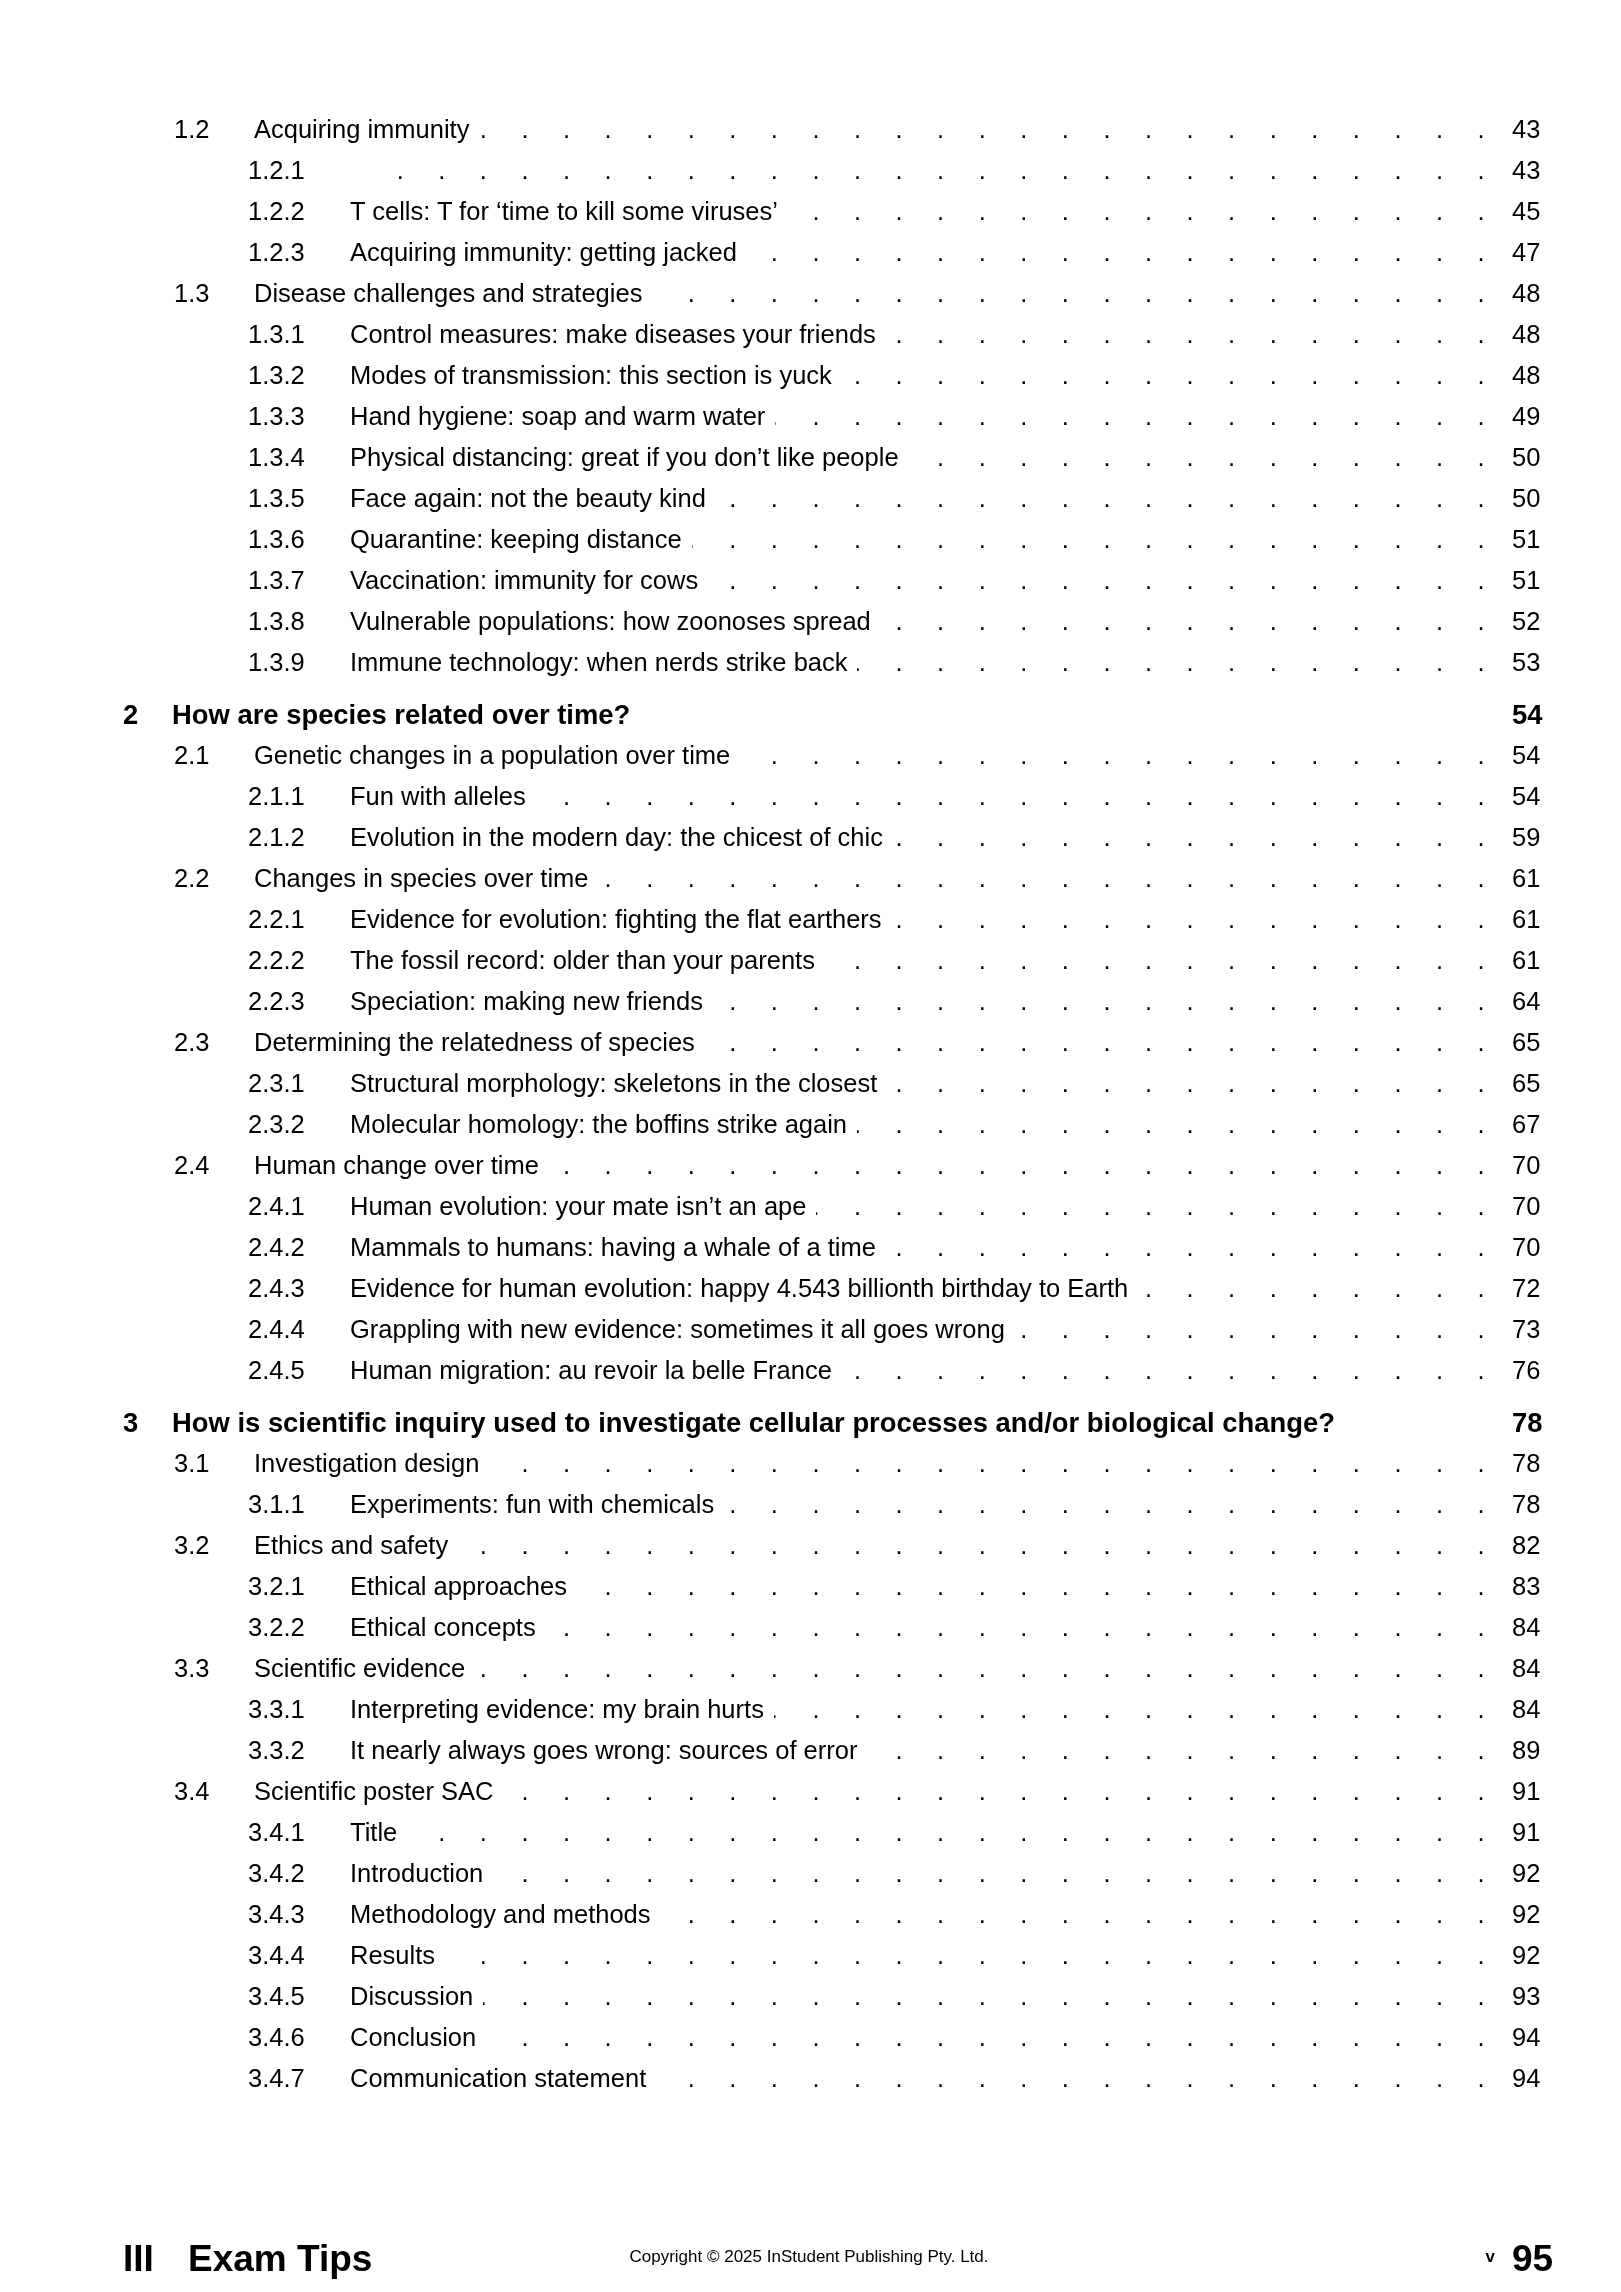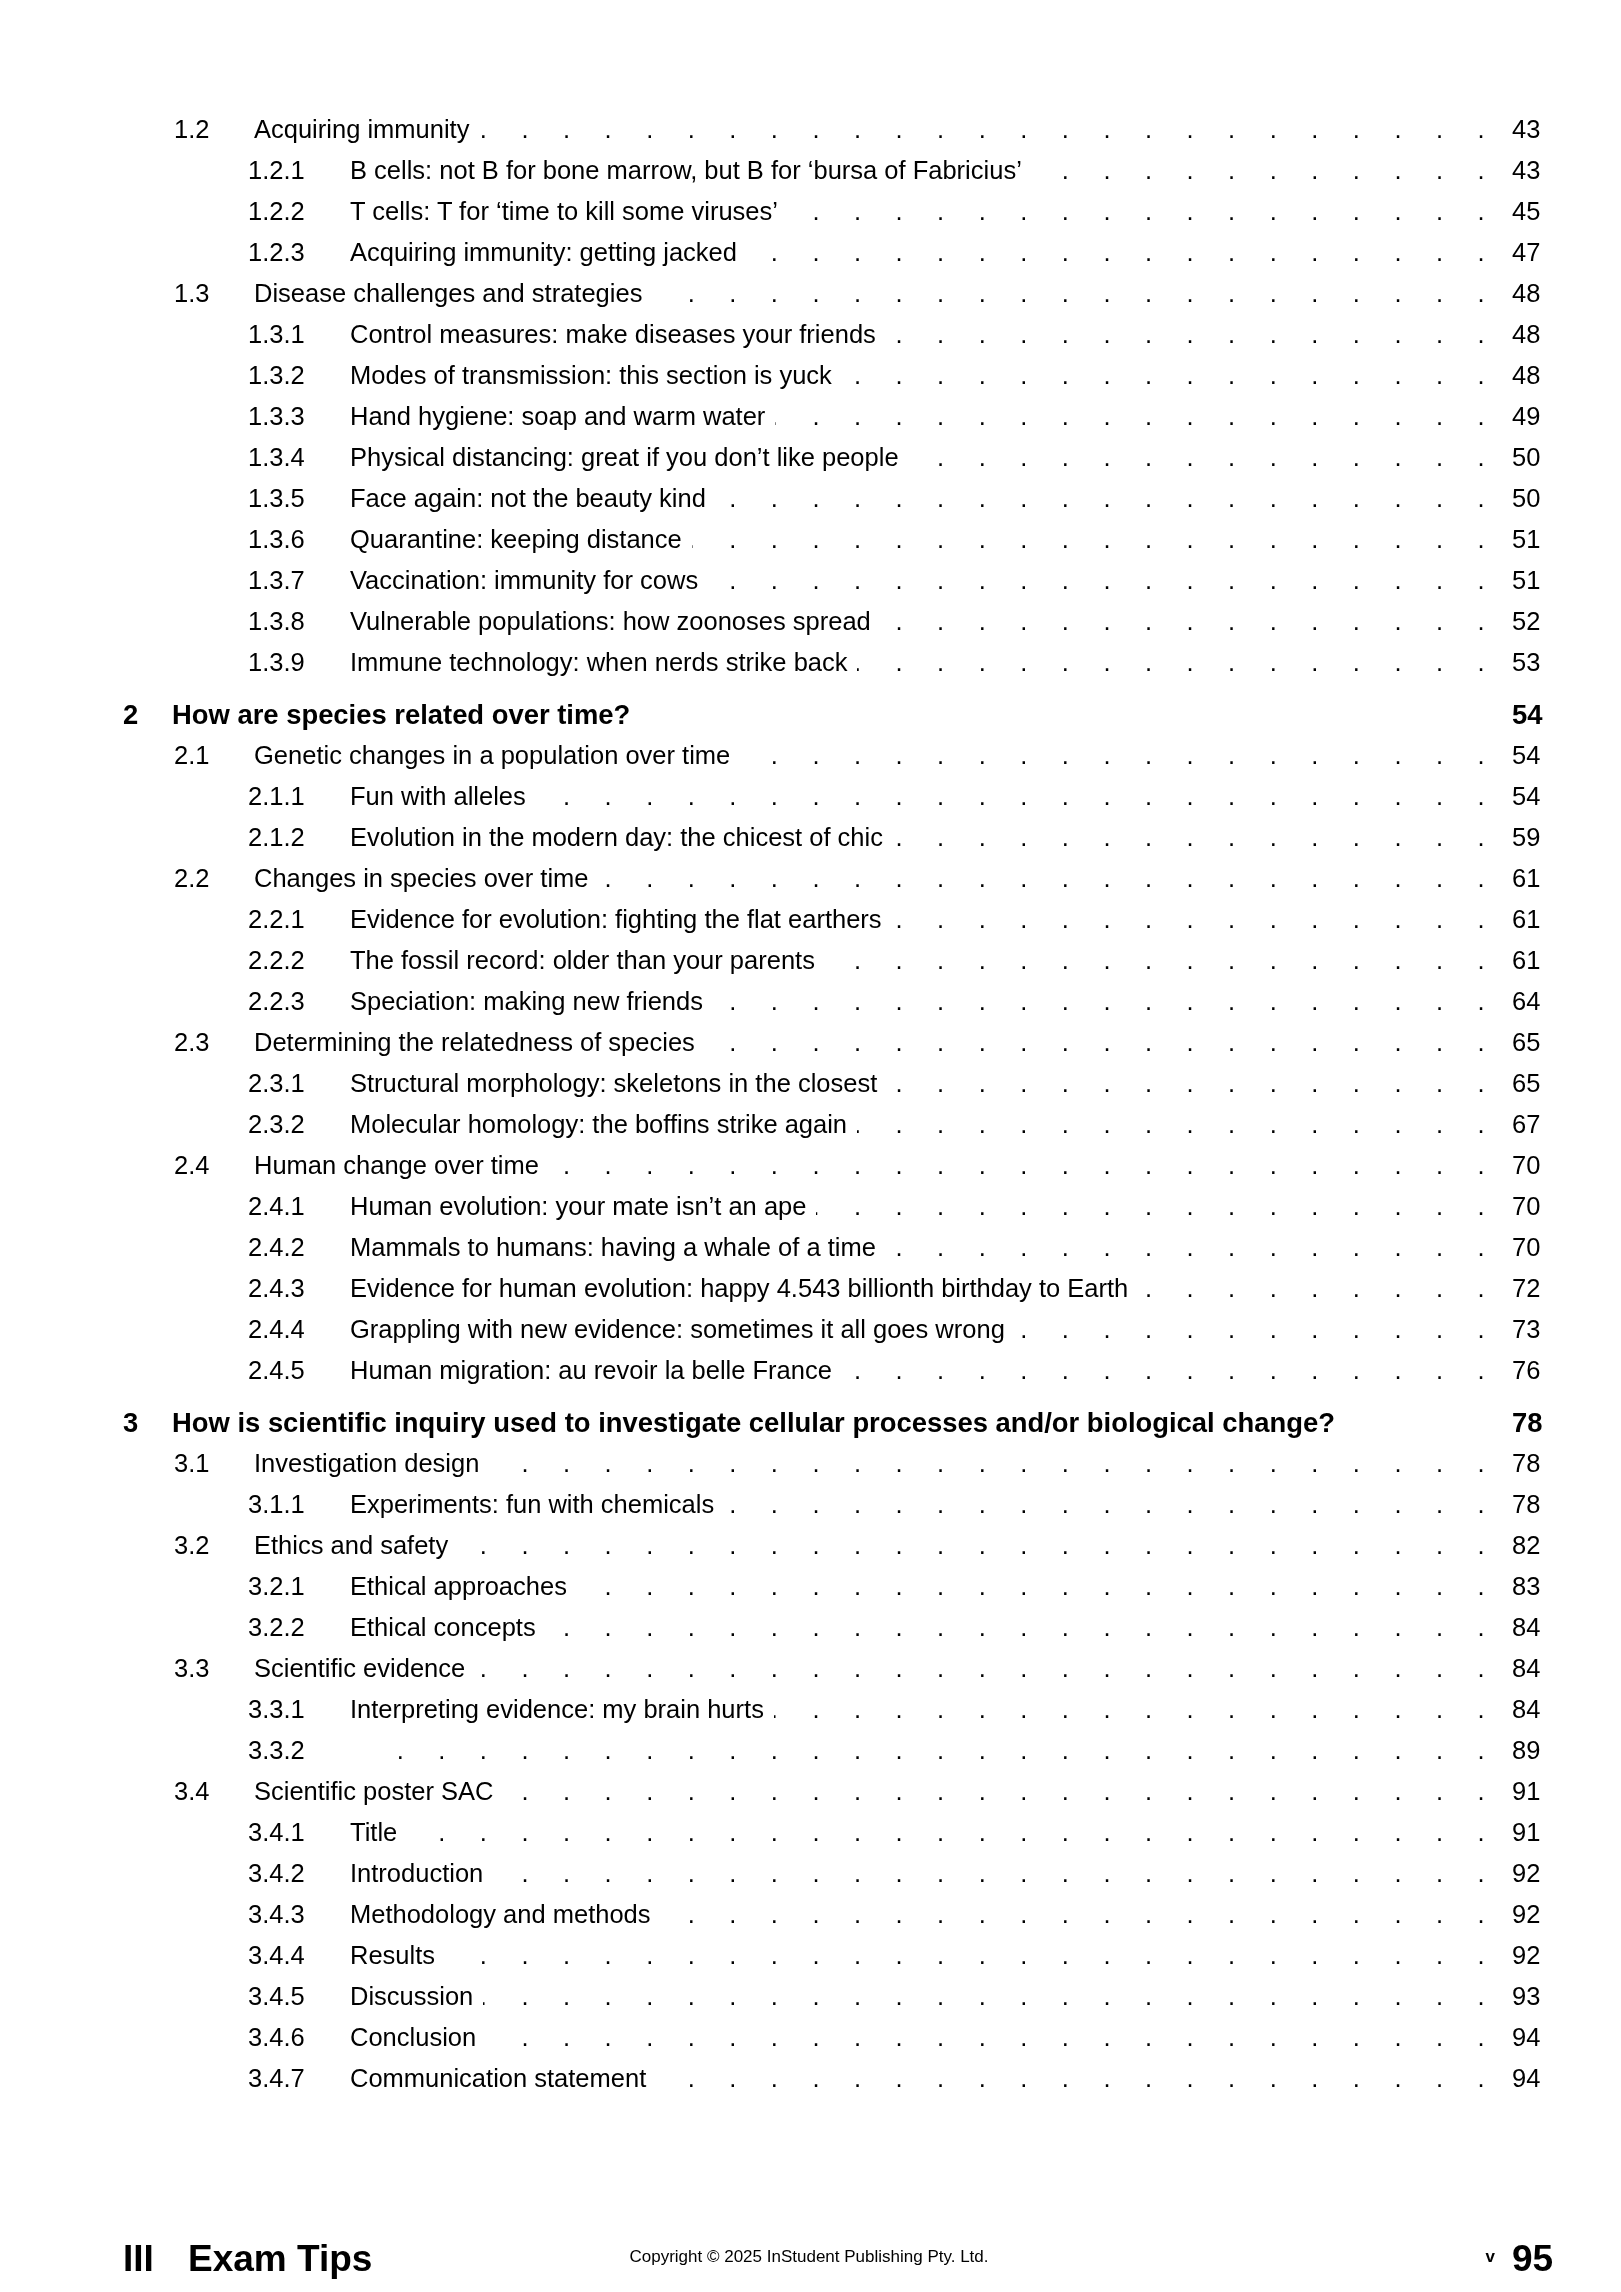--- a/index.html
+++ b/index.html
@@ -90,21 +90,20 @@
 
 <div class="toc" id="toc-list">
     <div class="row section">
     <span class="num">1.2</span>
     <span class="title">Acquiring immunity</span>
     <span class="leader"></span>
     <span class="pagenum">43</span>
   </div>
     <div class="row subsection">
     <span class="num">1.2.1</span>
-    <span class="title">B cells: not B for bone marrow, but B for ‘bursa of Fabricius’</span>
     <span class="leader"></span>
     <span class="pagenum">43</span>
   </div>
     <div class="row subsection">
     <span class="num">1.2.2</span>
     <span class="title">T cells: T for ‘time to kill some viruses’</span>
     <span class="leader"></span>
     <span class="pagenum">45</span>
   </div>
     <div class="row subsection">
@@ -318,20 +317,21 @@
     <span class="pagenum">84</span>
   </div>
     <div class="row subsection">
     <span class="num">3.3.1</span>
     <span class="title">Interpreting evidence: my brain hurts</span>
     <span class="leader"></span>
     <span class="pagenum">84</span>
   </div>
     <div class="row subsection">
     <span class="num">3.3.2</span>
+    <span class="title">It nearly always goes wrong: sources of error</span>
     <span class="leader"></span>
     <span class="pagenum">89</span>
   </div>
     <div class="row section">
     <span class="num">3.4</span>
     <span class="title">Scientific poster SAC</span>
     <span class="leader"></span>
     <span class="pagenum">91</span>
   </div>
     <div class="row subsection">

